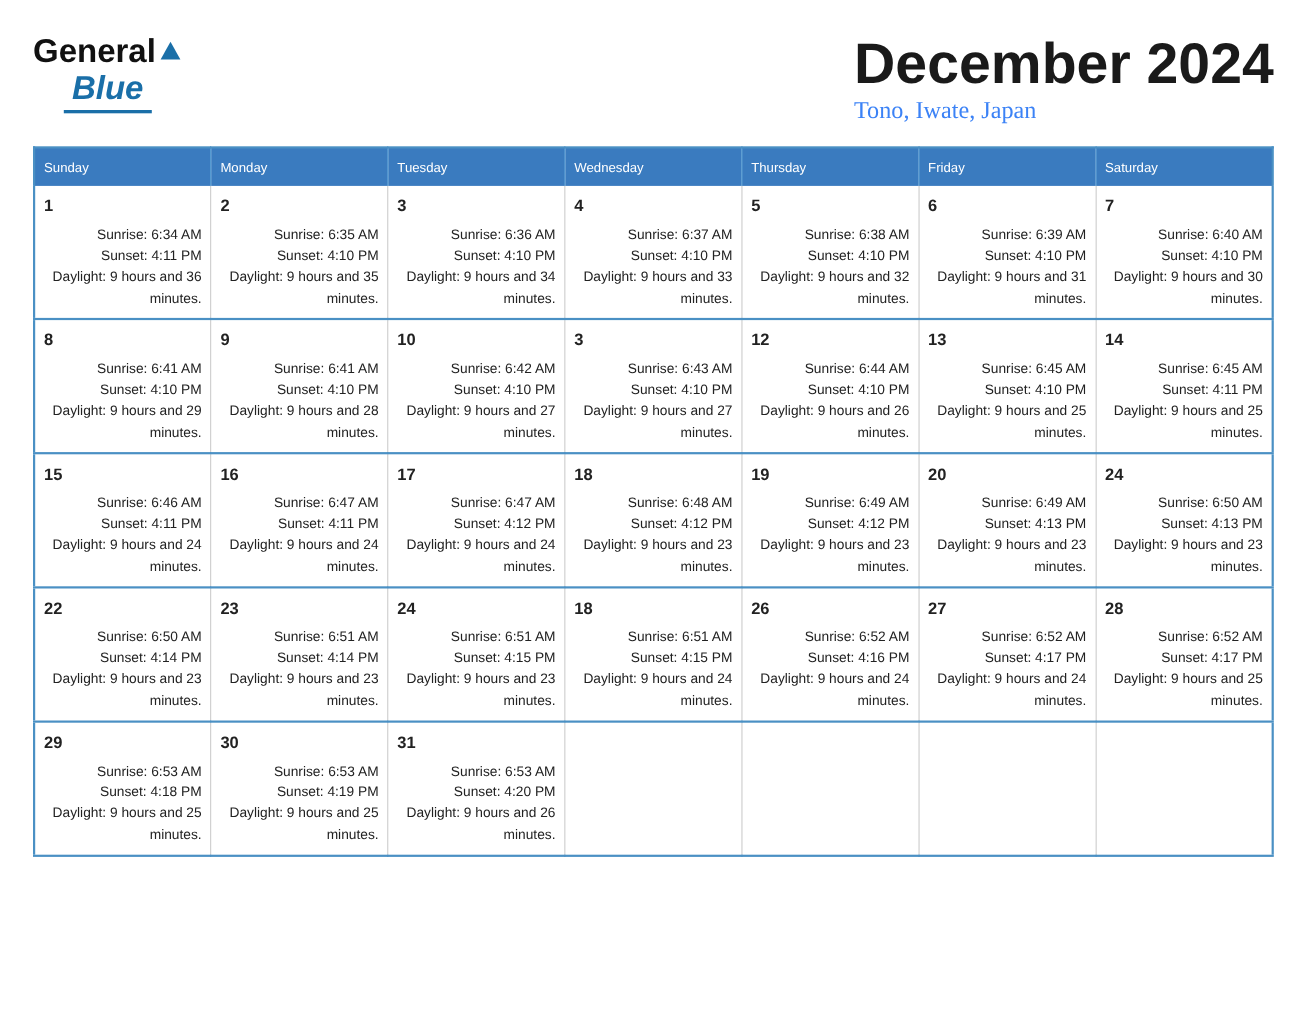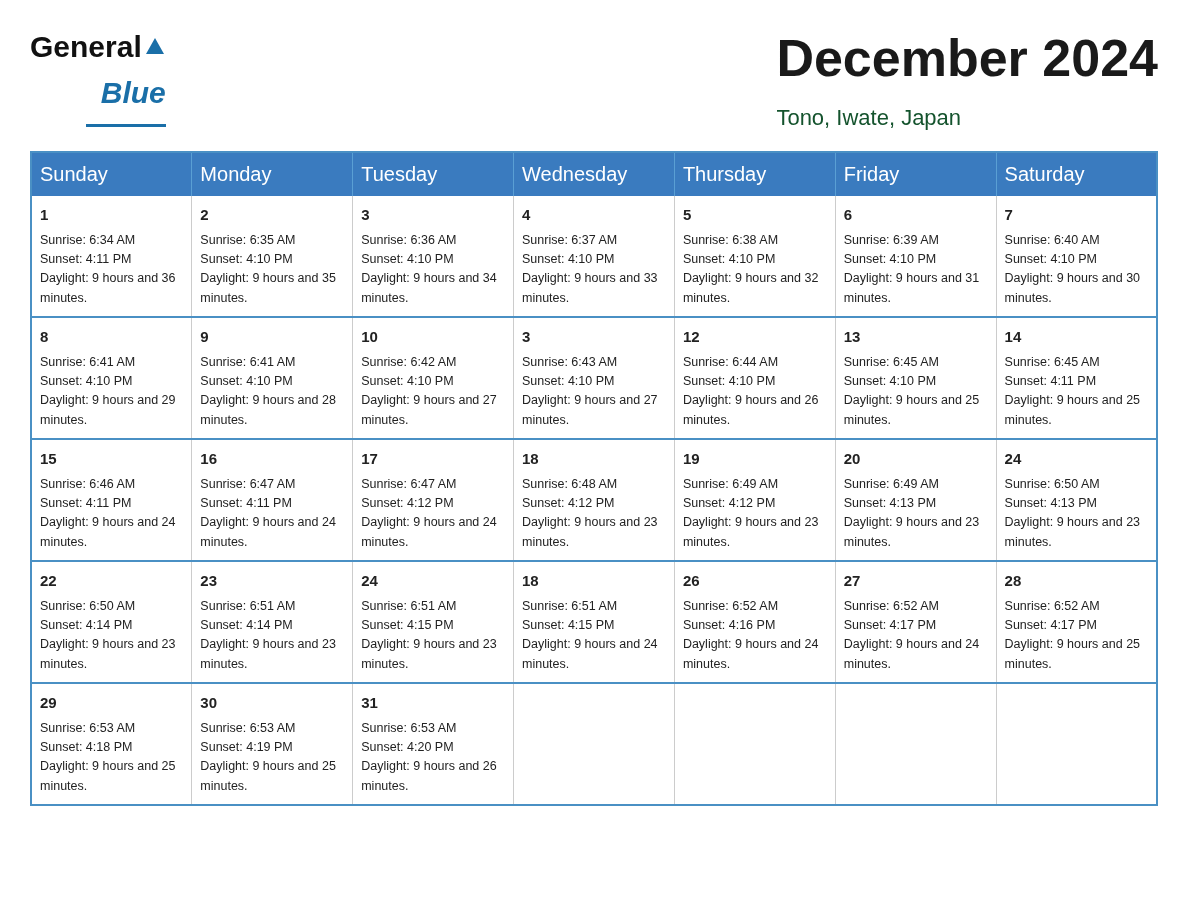--- a/index.html
+++ b/index.html
@@ -12,53 +12,53 @@
     }
     .header {
       display: flex;
       justify-content: space-between;
       align-items: flex-start;
       margin-bottom: 20px;
     }
     .logo {
       display: flex;
       flex-direction: column;
-      align-items: flex-end;
-      gap: 12px;
+      align-items: center;
     }
     .logo-line {
       width: 80px;
       height: 3px;
       background: #1a6fa8;
       margin-top: 2px;
     }
     .title-area {
     }
     .month-title {
       font-size: 52px;
       font-weight: bold;
       color: #1a1a1a;
       line-height: 1.1;
     }
     .location-title {
       font-size: 22px;
-      color: #14532d;
-      margin-top: 18px;
+      color: #3b82f6;
+      margin-top: 0;
+      font-family: Liberation Serif, serif;
     }
     .calendar-table {
       width: 100%;
       border-collapse: collapse;
       border: 2px solid #4a90c4;
     }
     .calendar-table thead tr {
       background-color: #3a7bbf;
     }
     .calendar-table thead th {
       color: #fff;
-      font-size: 20px;
+      font-size: 12px;
       font-weight: normal;
       padding: 10px 8px;
       text-align: left;
       border-right: 1px solid #5a9fd4;
     }
     .calendar-table thead th:last-child {
       border-right: none;
     }
     .calendar-table tbody tr {
       border-bottom: 2px solid #4a90c4;
@@ -78,20 +78,21 @@
     .day-number {
       font-size: 15px;
       font-weight: bold;
       display: block;
       margin-bottom: 4px;
     }
     .day-info {
       font-size: 12.5px;
       line-height: 1.55;
       color: #222;
+      text-align: right;
     }
     .empty-cell {
       background: #fff;
     }
     
     .logo-top-row {
       display: flex;
       align-items: center;
       gap: 0px;
     }

